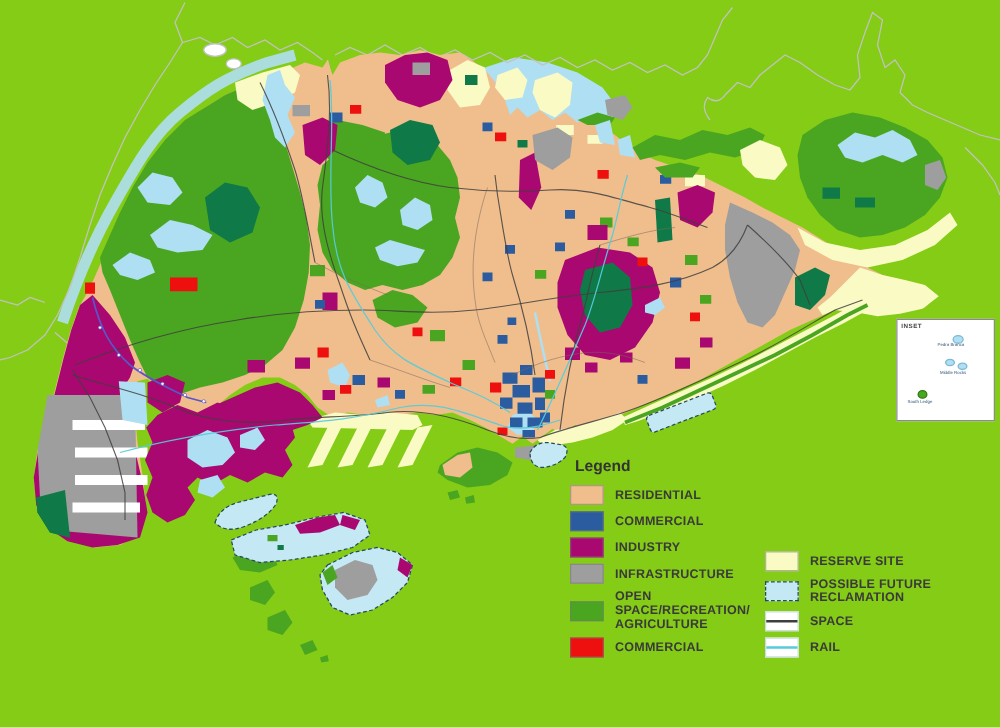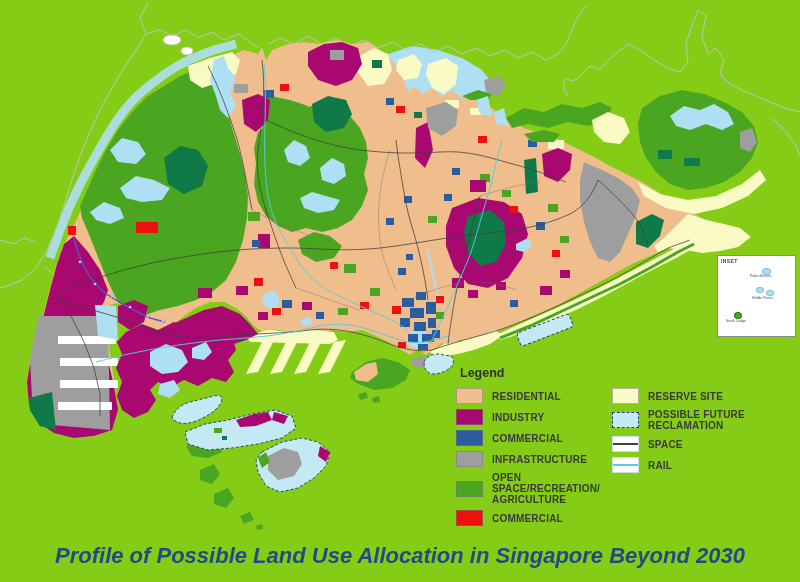--- a/index.html
+++ b/index.html
@@ -15,21 +15,21 @@
   .road2{stroke:#77685a;stroke-width:.55;fill:none;opacity:.75}
   .rail{stroke:#55CBDC;stroke-width:1;fill:none;opacity:.95}
   .raildot{fill:#fff;stroke:#5a55c8;stroke-width:.5}
   .mrt{stroke:#5a55c8;stroke-width:1.4;fill:none}
   .coast{stroke:#c2c2c2;stroke-width:1;fill:none}
   .islet{fill:#ffffff;stroke:#c2c2c2;stroke-width:1}
   .white{fill:#ffffff}
   
   #legend{position:absolute;left:456px;top:366px;width:344px;color:#3a3a3a;}
   #legend .lg-title{font-size:12.5px;font-weight:bold;color:#333;margin:0 0 8px 4px;}
-  #legend .cols{display:flex;}
+  #legend .cols{display:flex;align-items:flex-end;}
   #legend .col-l{width:156px;}
   #legend .col-r{flex:1;}
   .lg-row{display:flex;align-items:center;margin-bottom:5px;min-height:16px;}
   .lg-sw{width:27px;height:16px;flex:0 0 27px;margin-right:9px;border:1px solid rgba(120,120,120,.55);box-sizing:border-box;}
   .lg-sw.dashed{border:1px dashed #27495f;}
   .lg-sw.linebox{background:#fff;border:1px solid #c9dde6;display:flex;align-items:center;}
   .lg-sw.linebox .ln{height:2px;width:100%;}
   .lg-lab{font-size:10px;font-weight:bold;line-height:1.1;letter-spacing:.2px;}
   
   #inset{position:absolute;left:717px;top:255px;width:79px;height:82px;background:#fff;
@@ -317,26 +317,26 @@
 
 <div id="legend">
   <div class="lg-title">Legend</div>
   <div class="cols">
     <div class="col-l">
       <div class="lg-row">
         <div class="lg-sw" style="background: rgb(240, 190, 141);"></div>
         <div class="lg-lab">RESIDENTIAL</div>
       </div>
       <div class="lg-row">
+        <div class="lg-sw" style="background: rgb(43, 92, 160);"></div>
+        <div class="lg-lab">COMMERCIAL</div>
+      </div>
+      <div class="lg-row">
         <div class="lg-sw" style="background: rgb(168, 8, 111);"></div>
         <div class="lg-lab">INDUSTRY</div>
-      </div>
-      <div class="lg-row">
-        <div class="lg-sw" style="background: rgb(43, 92, 160);"></div>
-        <div class="lg-lab">COMMERCIAL</div>
       </div>
       <div class="lg-row">
         <div class="lg-sw" style="background: rgb(158, 158, 158);"></div>
         <div class="lg-lab">INFRASTRUCTURE</div>
       </div>
       <div class="lg-row">
         <div class="lg-sw" style="background: rgb(74, 166, 32);"></div>
         <div class="lg-lab" style="width:118px">OPEN SPACE/RECREATION/ AGRICULTURE</div>
       </div>
       <div class="lg-row">
@@ -373,15 +373,14 @@
   <span class="in-title">INSET</span>
   <div class="isl blue" style="left:44px;top:12px;width:7px;height:5px;"></div>
   <div class="isl-lab" style="left:32px;top:19px;">Pedra Branca</div>
   <div class="isl blue" style="left:38px;top:31px;width:6px;height:4px;"></div>
   <div class="isl blue" style="left:48px;top:34px;width:6px;height:4px;"></div>
   <div class="isl-lab" style="left:34px;top:41px;">Middle Rocks</div>
   <div class="isl green" style="left:16px;top:56px;width:6px;height:5px;"></div>
   <div class="isl-lab" style="left:8px;top:64px;">South Ledge</div>
 </div>
 
-<div id="caption" style="color: rgb(31, 76, 133);">Profile of Possible Land Use Allocation in Singapore Beyond 2030</div>
 
 </div>
 
 </body></html>

